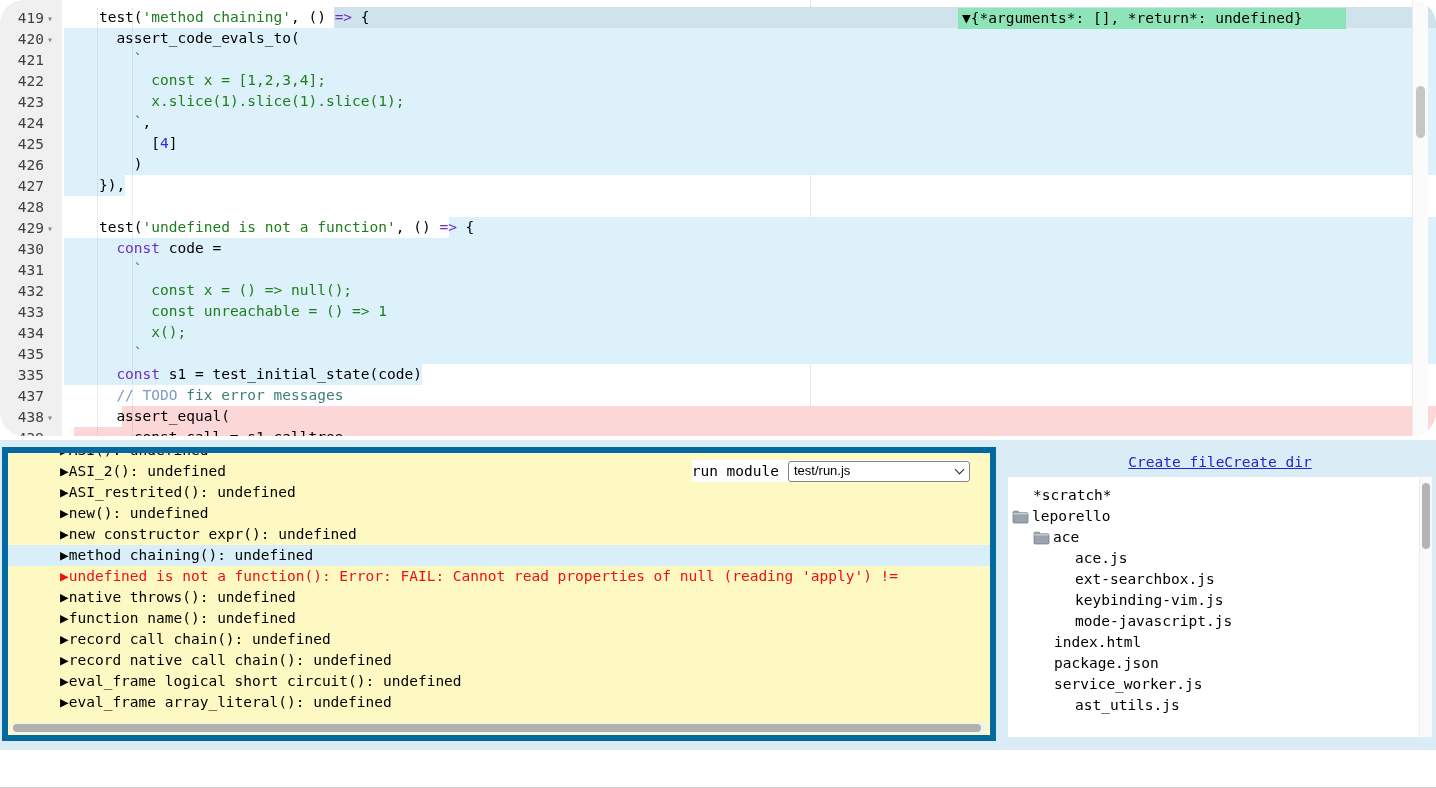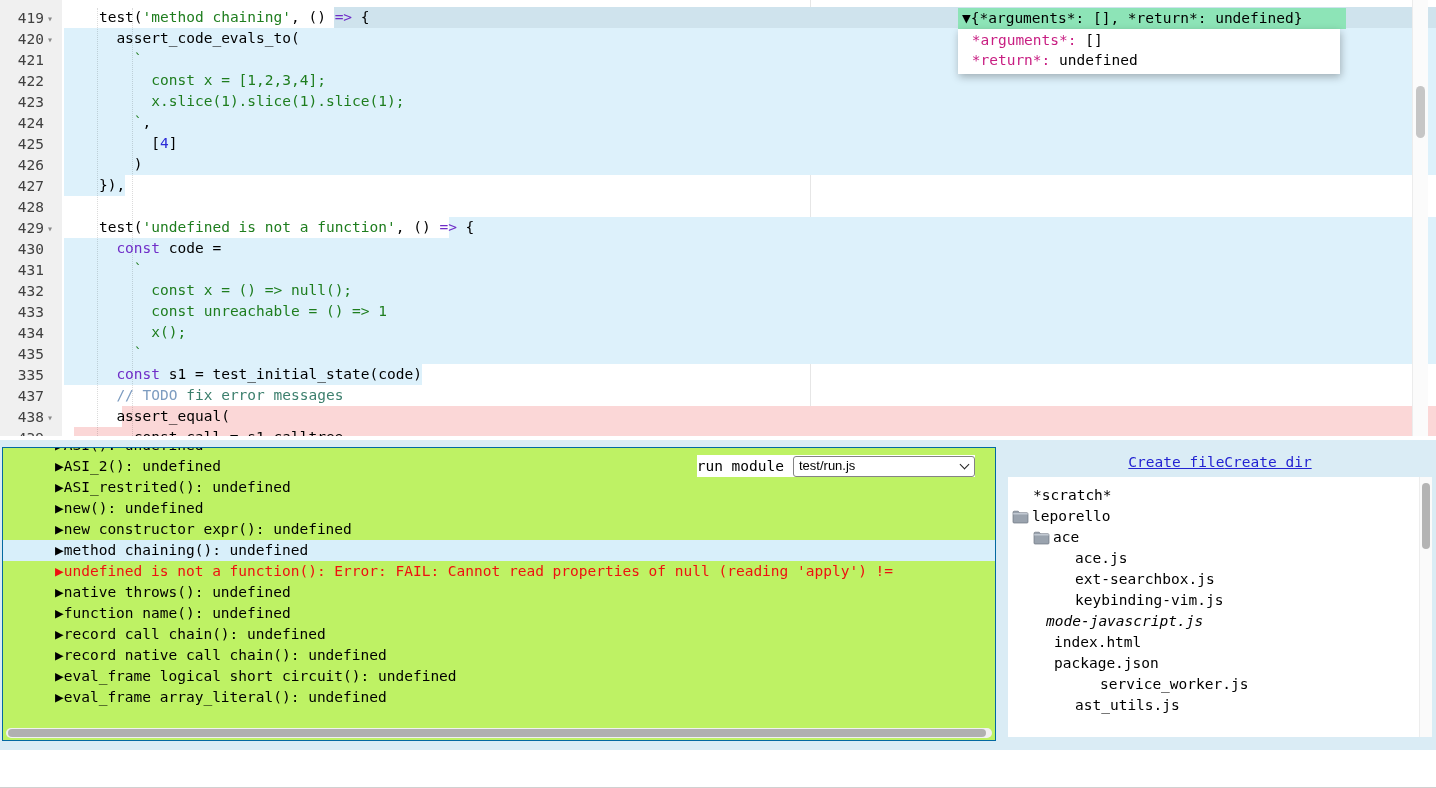--- a/index.html
+++ b/index.html
@@ -4,21 +4,21 @@
 <style>
   * { box-sizing: border-box; }
   html,body { margin:0; padding:0; background:#fff; }
   #app {
     position:relative; width:1436px; height:788px; overflow:hidden;
     background:#fff; border-bottom:1px solid #d0d0d0;
     font-family:"DejaVu Sans Mono", monospace;
   }
 
   
-  .editor { position:absolute; left:0; top:0; width:1436px; height:436px; background:#fff; overflow:hidden; }
+  .editor { position:absolute; left:0; top:0; width:1436px; height:436px; background:#fff; overflow:hidden;border-radius:24px; }
   .gutter { position:absolute; left:0; top:0; width:62px; height:436px; background:#f0f0f0; padding-top:8px; z-index:2; }
   .gut-row { position:relative; height:21px; }
   .lnum { display:inline-block; width:44px; text-align:right; font-size:14.5px; line-height:21px; color:#404040; }
   .fold { position:absolute; left:47px; top:2px; font-size:10px; line-height:18px; color:#8a8a8a; }
   .code { position:absolute; left:62px; top:0; right:0; height:436px; padding-top:7px; z-index:1; }
   .pm { position:absolute; left:810px; top:0; height:436px; width:1px; background:#e6e6e6; z-index:0; }
   .guide { position:absolute; top:8px; height:428px; width:0; border-left:1px dotted rgba(0,0,0,0.14); z-index:3; }
   .crow { position:relative; height:21px; padding-left:2px; z-index:1; }
   .hl { position:absolute; top:0; bottom:0; right:0; z-index:0; }
   .hl-active { background:var(--active-line,#cfe3ed); }
@@ -39,21 +39,21 @@
   
   .tooltip { position:absolute; left:958px; top:8px; width:388px; z-index:10; font-size:14.5px; line-height:21px; }
   .tt-header { background:var(--tooltip-green,#8de4b7); height:21px; padding:0 4px; white-space:pre; color:#000; }
   .tt-body { background:#fff; width:382px; padding:1px 8px 4px 5px; box-shadow:1px 3px 8px rgba(0,0,0,0.28); }
   .tt-row { height:20px; line-height:20px; white-space:pre; }
   .tt-key { color:var(--magenta,#c81e82); }
 
   
   .bottom { position:absolute; left:0; top:440px; width:1436px; height:310px; background:var(--section-bg,#daecf5); }
 
-  .results-panel { position:absolute; left:2px; top:7px; width:994px; height:294px; background:#bef264; border:1px solid #0369a1; overflow:hidden; }
+  .results-panel { position:absolute; left:2px; top:7px; width:994px; height:294px; background:#fef9c3; border:6px solid #0369a1; overflow:hidden; }
   .res-list { position:absolute; left:0; top:0; right:0; bottom:12px; overflow:hidden; padding-top:4px; }
   .res-row { height:21px; padding-left:52px; font-size:14.5px; line-height:21px; white-space:pre; overflow:hidden; color:#000; }
   .res-row.partial { margin-top:-17px; }
   .res-row.selected { background:var(--sel-row,#d8effa); }
   .res-row.error { color:var(--error-red,#ef1010); }
 
   .run-module { position:absolute; top:7px; right:20px; display:flex; align-items:center; gap:9px; background:#fff; }
   .run-label { font-size:14.5px; color:#000; }
   .select-wrap { position:relative; }
   .module-select { -webkit-appearance:none; appearance:none; width:182px; height:21px; border:1px solid #848484; border-radius:3px;
@@ -141,24 +141,20 @@
         <div class="crow"><pre class="cline tbg-block"><span>      </span><span class="tk-k">const</span><span> s1 = test_initial_state(code)</span></pre></div>
         <div class="crow"><pre class="cline"><span>      </span><span class="tk-c1">// TODO</span><span> </span><span class="tk-c2">fix error messages</span></pre></div>
         <div class="crow"><div class="hl hl-error" style="left: calc(6ch + 2px);"></div><pre class="cline"><span>      assert_equal(</span></pre></div>
         <div class="crow"><div class="hl hl-error" style="left: calc(1ch + 2px);"></div><pre class="cline"><span>        const call = s1.calltree</span></pre></div>
       </div>
     <div class="ed-scroll-track">
       <div class="ed-scroll-thumb"></div>
     </div>
     <div class="tooltip">
       <div class="tt-header">▼{*arguments*: [], *return*: undefined}</div>
-      <div class="tt-body" id="tooltip-rows">
-          <div class="tt-row"><span class="tt-key"> *arguments*:</span><span> []</span></div>
-          <div class="tt-row"><span class="tt-key"> *return*:</span><span> undefined</span></div>
-        </div>
     </div>
   </div>
 
   <div class="bottom">
 
     <div class="results-panel">
       <div class="res-list" id="results-list">
           <div class="res-row partial">▶ASI(): undefined</div>
           <div class="res-row">▶ASI_2(): undefined</div>
           <div class="res-row">▶ASI_restrited(): undefined</div>
@@ -196,24 +192,24 @@
               <path d="M1 2.5 Q1 1.2 2.2 1.2 L6.2 1.2 L7.6 2.8 L15 2.8 Q16 2.8 16 3.9 L16 12 Q16 13 15 13 L2 13 Q1 13 1 12 Z" fill="#9aa3ae" stroke="#6e7681" stroke-width="0.7"></path>
               <path d="M1.2 4.6 L15.8 4.6 L15.8 3.9 Q15.8 3 15 3 L1.2 3 Z" fill="#c2c9d2"></path>
             </svg><span class="name">leporello</span></div>
           <div class="tree-row" style="padding-left: 25px;"><svg class="folder-ico" viewBox="0 0 17 14">
               <path d="M1 2.5 Q1 1.2 2.2 1.2 L6.2 1.2 L7.6 2.8 L15 2.8 Q16 2.8 16 3.9 L16 12 Q16 13 15 13 L2 13 Q1 13 1 12 Z" fill="#9aa3ae" stroke="#6e7681" stroke-width="0.7"></path>
               <path d="M1.2 4.6 L15.8 4.6 L15.8 3.9 Q15.8 3 15 3 L1.2 3 Z" fill="#c2c9d2"></path>
             </svg><span class="name">ace</span></div>
           <div class="tree-row" style="padding-left: 67px;"><span class="name">ace.js</span></div>
           <div class="tree-row" style="padding-left: 67px;"><span class="name">ext-searchbox.js</span></div>
           <div class="tree-row" style="padding-left: 67px;"><span class="name">keybinding-vim.js</span></div>
-          <div class="tree-row" style="padding-left: 38px; font-style: italic;"><span class="name">mode-javascript.js</span></div>
+          <div class="tree-row" style="padding-left: 67px;"><span class="name">mode-javascript.js</span></div>
           <div class="tree-row" style="padding-left: 46px;"><span class="name">index.html</span></div>
           <div class="tree-row" style="padding-left: 46px;"><span class="name">package.json</span></div>
-          <div class="tree-row" style="padding-left: 46px; margin-left: 46px;"><span class="name">service_worker.js</span></div>
+          <div class="tree-row" style="padding-left: 46px;"><span class="name">service_worker.js</span></div>
           <div class="tree-row" style="padding-left: 67px;"><span class="name">ast_utils.js</span></div>
         </div>
       <div class="tree-scroll-track" style="top:37px;">
         <div class="tree-scroll-thumb"></div>
       </div>
     </div>
   </div>
 
 
 </div>

